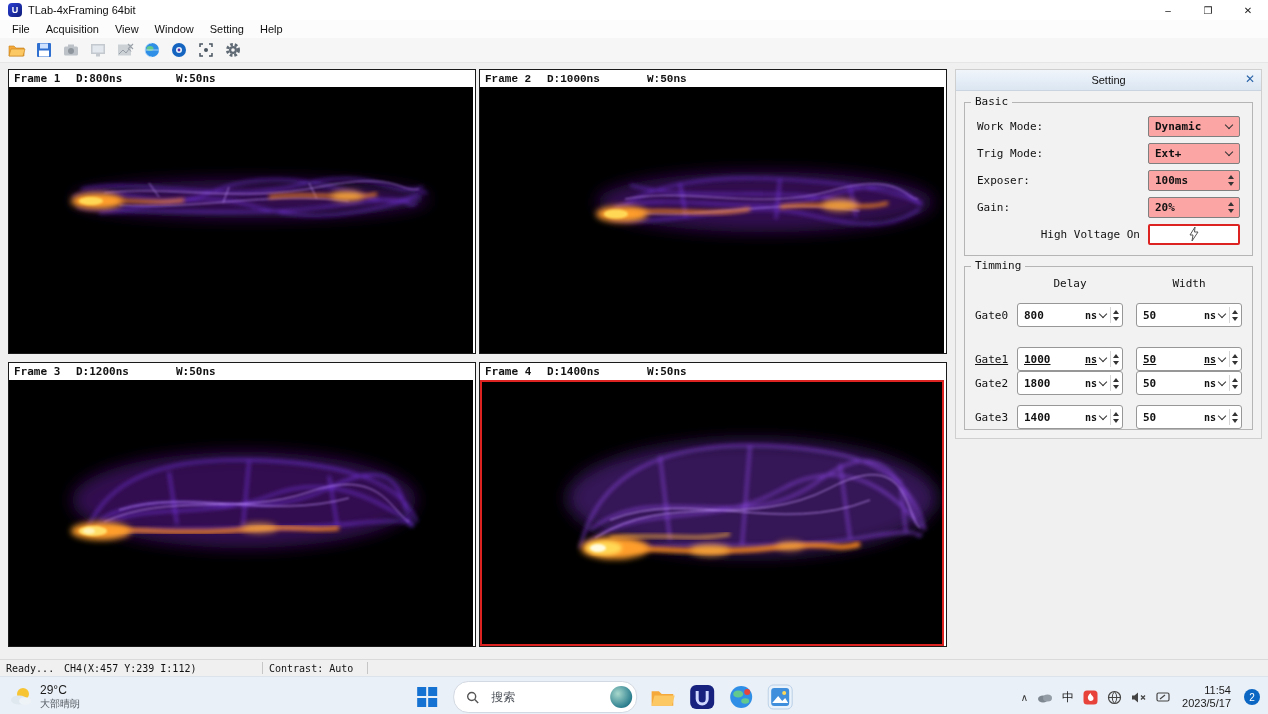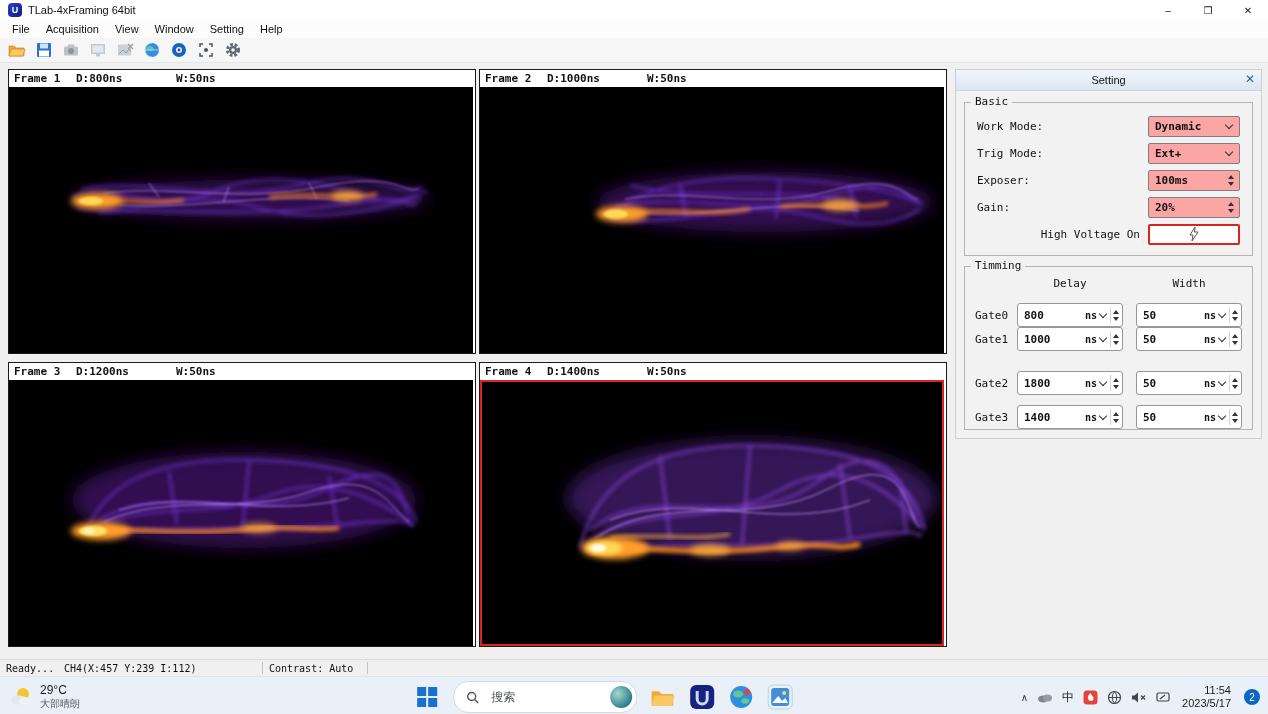--- a/index.html
+++ b/index.html
@@ -19,21 +19,21 @@
     font-family:"Liberation Sans",sans-serif;font-size:11px;}
   .menu-item{padding:0 8px;}
 
   
   .toolbar{height:24px;background:#f6f6f6;border-bottom:1px solid #e6e6e6;display:flex;align-items:center;gap:9px;padding-left:8px;}
   .tb{width:18px;height:18px;display:flex;align-items:center;justify-content:center;}
 
   
   .main{position:relative;height:596px;background:#f0f0f0;}
   .frame{position:absolute;width:466px;background:#fff;border:1px solid #1a1a1a;}
-  .pos-f1{left:8px;top:6px;} .pos-f2{left:479px;top:6px;} .pos-f3{left:8px;top:299px;} .pos-f4{left:479px;top:299px;}
+  .pos-f1{left:8px;top:6px;} .pos-f2{left:479px;top:6px;font-family:Liberation Mono, monospace;} .pos-f3{left:8px;top:299px;} .pos-f4{left:479px;top:299px;}
   .frame-head{height:17px;display:flex;align-items:center;font-weight:bold;font-size:11px;padding-left:5px;background:#fff;}
   .fh-name{width:62px;} .fh-delay{width:100px;}
   .frame-img{width:464px;height:266px;background:#000;position:relative;}
   .frame-img svg{display:block;}
   .selected .frame-img{box-shadow:inset 0 0 0 2px #dd2222;}
   .selected .frame-img svg{mix-blend-mode:screen;}
 
   
   .setting{position:absolute;left:955px;top:6px;width:305px;height:368px;background:#f2f2f2;border:1px solid #cfcfcf;}
   .set-head{height:20px;background:linear-gradient(#f0f5fb,#dbe6f2);display:flex;align-items:center;justify-content:center;
@@ -51,21 +51,21 @@
   .chev{width:5px;height:5px;border-right:1.6px solid #333;border-bottom:1.6px solid #333;transform:rotate(45deg);margin:-2px 3px 0 2px;flex:none;}
   .spincol{margin-left:auto;display:flex;flex-direction:column;gap:3px;align-items:center;padding-right:1px;flex:none;}
   .tri-up{width:0;height:0;border-left:3.5px solid transparent;border-right:3.5px solid transparent;border-bottom:4px solid #333;}
   .tri-dn{width:0;height:0;border-left:3.5px solid transparent;border-right:3.5px solid transparent;border-top:4px solid #333;}
   .hv-label{margin-left:auto;margin-right:8px;}
   .hv-btn{width:92px;height:21px;background:#fff;border:2px solid #d22;border-radius:2px;flex:none;
     display:flex;align-items:center;justify-content:center;box-sizing:border-box;}
   .tim-head{position:absolute;top:10px;font-size:11px;text-align:center;}
   .th-delay{left:52px;width:106px;} .th-width{left:171px;width:106px;}
   .gate-row{position:absolute;left:10px;height:40px;display:flex;align-items:center;}
-  .gr0{top:28px;} .gr1{top:52px;} .gr2{top:96px;} .gr3{top:130px;}
+  .gr0{top:28px;} .gr1{top:72px;text-decoration:underline;} .gr2{top:96px;} .gr3{top:130px;}
   .gate-label{width:42px;}
   .gatebox{width:106px;height:24px;background:#fff;border:1px solid #979797;border-radius:3px;display:flex;align-items:center;
     padding:0 2px 0 6px;font-weight:bold;box-sizing:border-box;}
   .gb2{margin-left:13px;}
   .gb-val{flex:1;}
   .gb-unit{font-size:10px;margin-right:1px;font-weight:bold;}
   .gb-sep{width:1px;height:16px;background:#d5d5d5;margin:0 2px 0 1px;}
 
   
   .statusbar{height:16px;background:#f0f0f0;border-top:1px solid #dadada;display:flex;align-items:center;font-size:10px;}

